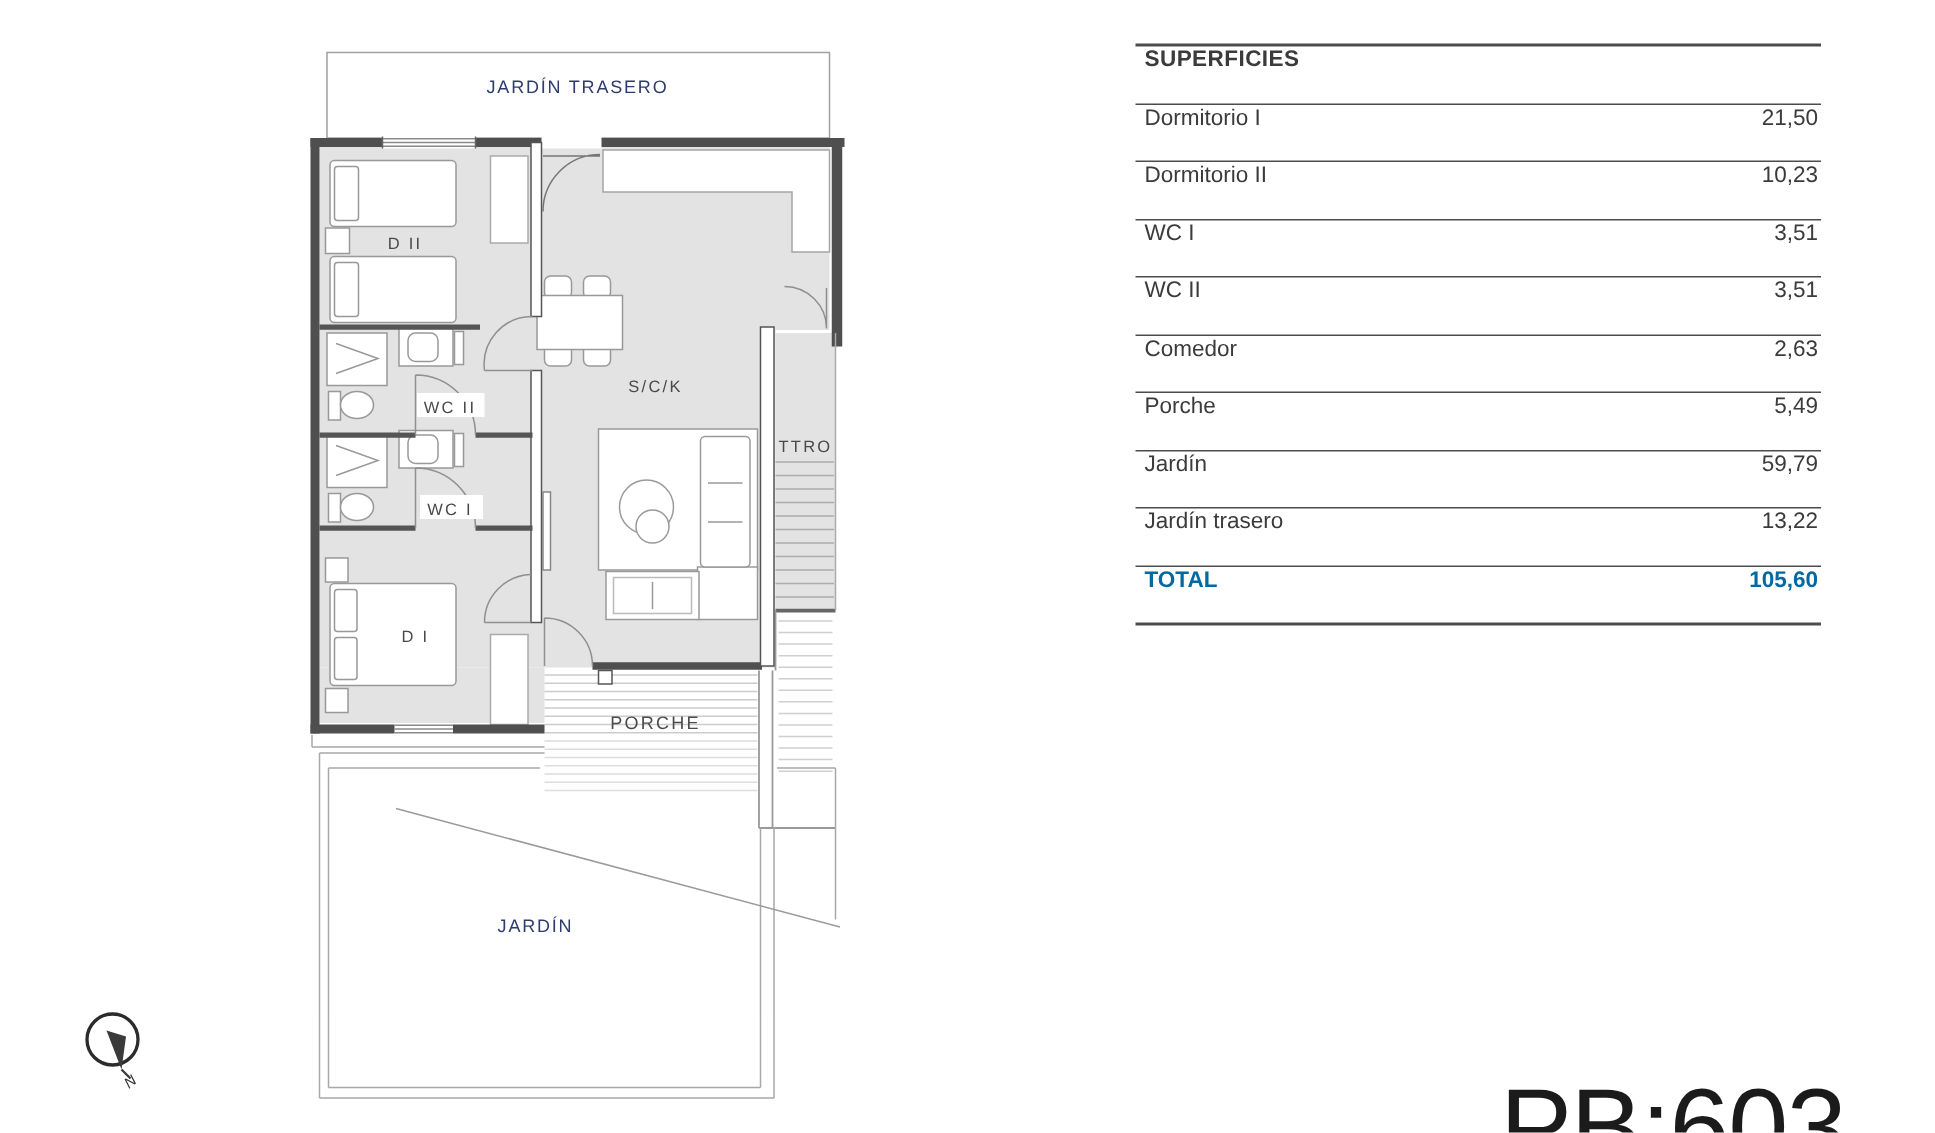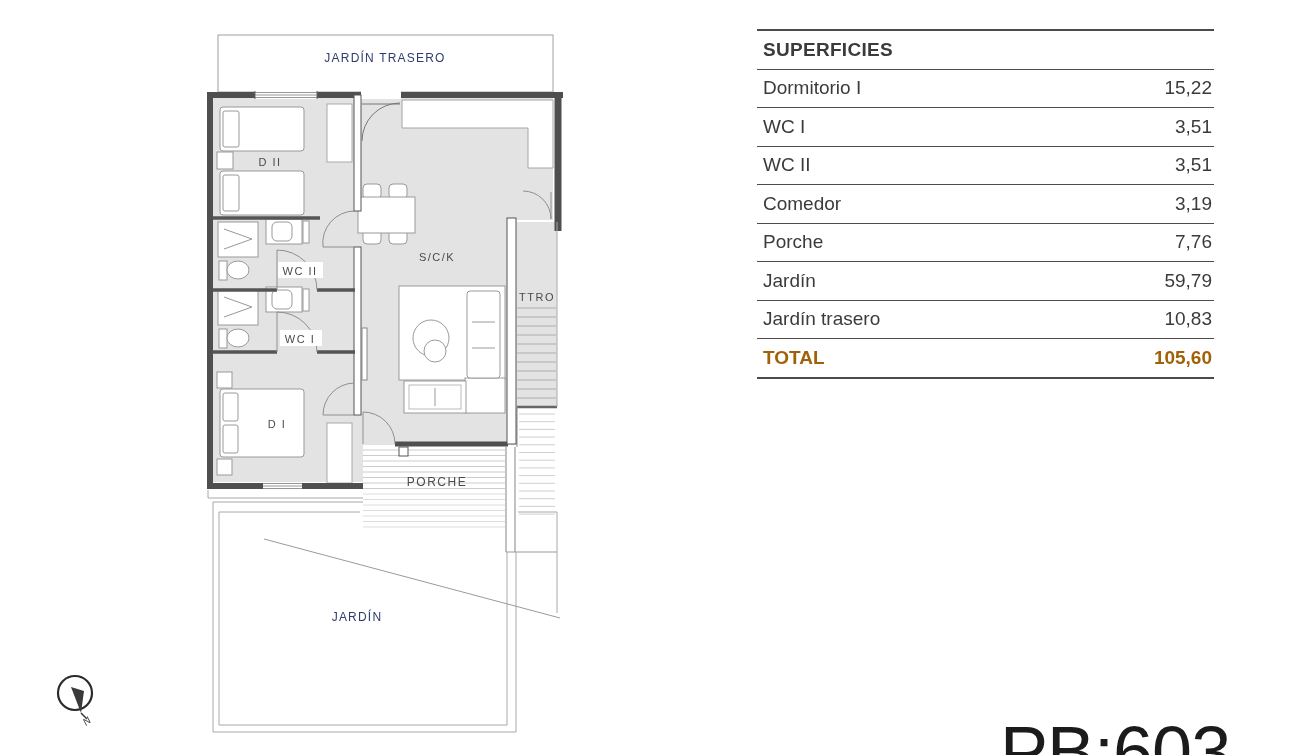--- a/index.html
+++ b/index.html
@@ -3,25 +3,25 @@
 <meta charset="utf-8">
 <style>
   html,body{margin:0;padding:0;background:#ffffff;}
   body{width:1290px;height:755px;position:relative;overflow:hidden;
        font-family:"Liberation Sans",sans-serif;}
   #plan{position:absolute;left:0;top:0;}
   .plan-label{fill:#4a4a4a;font-family:"Liberation Sans",sans-serif;letter-spacing:1.5px;}
   .navy-label{fill:#2e3b6e;font-family:"Liberation Sans",sans-serif;letter-spacing:1.2px;}
   #surface-table{position:absolute;left:757px;top:29px;width:457px;
                  border-top:2px solid #4c4c4c;border-bottom:2px solid #4c4c4c;color:#3b3b3b;}
-  .t-row{height:37.5px;display:flex;align-items:center;justify-content:space-between;
-         font-size:19px;padding:0 2px 0 6px;}
+  .t-row{height:37.5px;display:flex;align-items:flex-start;justify-content:space-between;
+         font-size:15px;padding:0 2px 0 6px;}
   .t-row + .t-row{border-top:1.5px solid #4c4c4c;}
   .t-head{font-weight:bold;letter-spacing:.3px;}
-  .t-total{font-weight:bold;color:#a16207;gap:28px;}
+  .t-total{font-weight:bold;color:#0369a1;gap:28px;}
   .t-val{text-align:right;}
   #plan-code{position:absolute;left:1000px;top:716px;font-size:72px;color:#1b1b1b;
              line-height:1;letter-spacing:-1px;white-space:nowrap;}
 </style>
 </head>
 <body>
 
 <svg id="plan" width="700" height="755" viewBox="0 0 700 755">
 
   <g>
@@ -167,45 +167,49 @@
     <text x="86" y="726" font-size="10" font-style="italic" fill="#333333" transform="rotate(-38 86 726)">N</text>
   </g>
 </svg>
 
 <div id="surface-table">
   <div class="t-row t-head">
     <span>SUPERFICIES</span>
   </div>
   <div class="t-row">
     <span>Dormitorio I</span>
-    <span class="t-val">15,22</span>
+    <span class="t-val">21,50</span>
+  </div>
+  <div class="t-row">
+    <span>Dormitorio II</span>
+    <span class="t-val">10,23</span>
   </div>
   <div class="t-row">
     <span>WC I</span>
     <span class="t-val">3,51</span>
   </div>
   <div class="t-row">
     <span>WC II</span>
     <span class="t-val">3,51</span>
   </div>
   <div class="t-row">
     <span>Comedor</span>
-    <span class="t-val">3,19</span>
+    <span class="t-val">2,63</span>
   </div>
   <div class="t-row">
     <span>Porche</span>
-    <span class="t-val">7,76</span>
+    <span class="t-val">5,49</span>
   </div>
   <div class="t-row">
     <span>Jardín</span>
     <span class="t-val">59,79</span>
   </div>
   <div class="t-row">
     <span>Jardín trasero</span>
-    <span class="t-val">10,83</span>
+    <span class="t-val">13,22</span>
   </div>
   <div class="t-row t-total">
     <span>TOTAL</span>
     <span class="t-val">105,60</span>
   </div>
 </div>
 
 <div id="plan-code">PB:603</div>
 
 </body></html>

